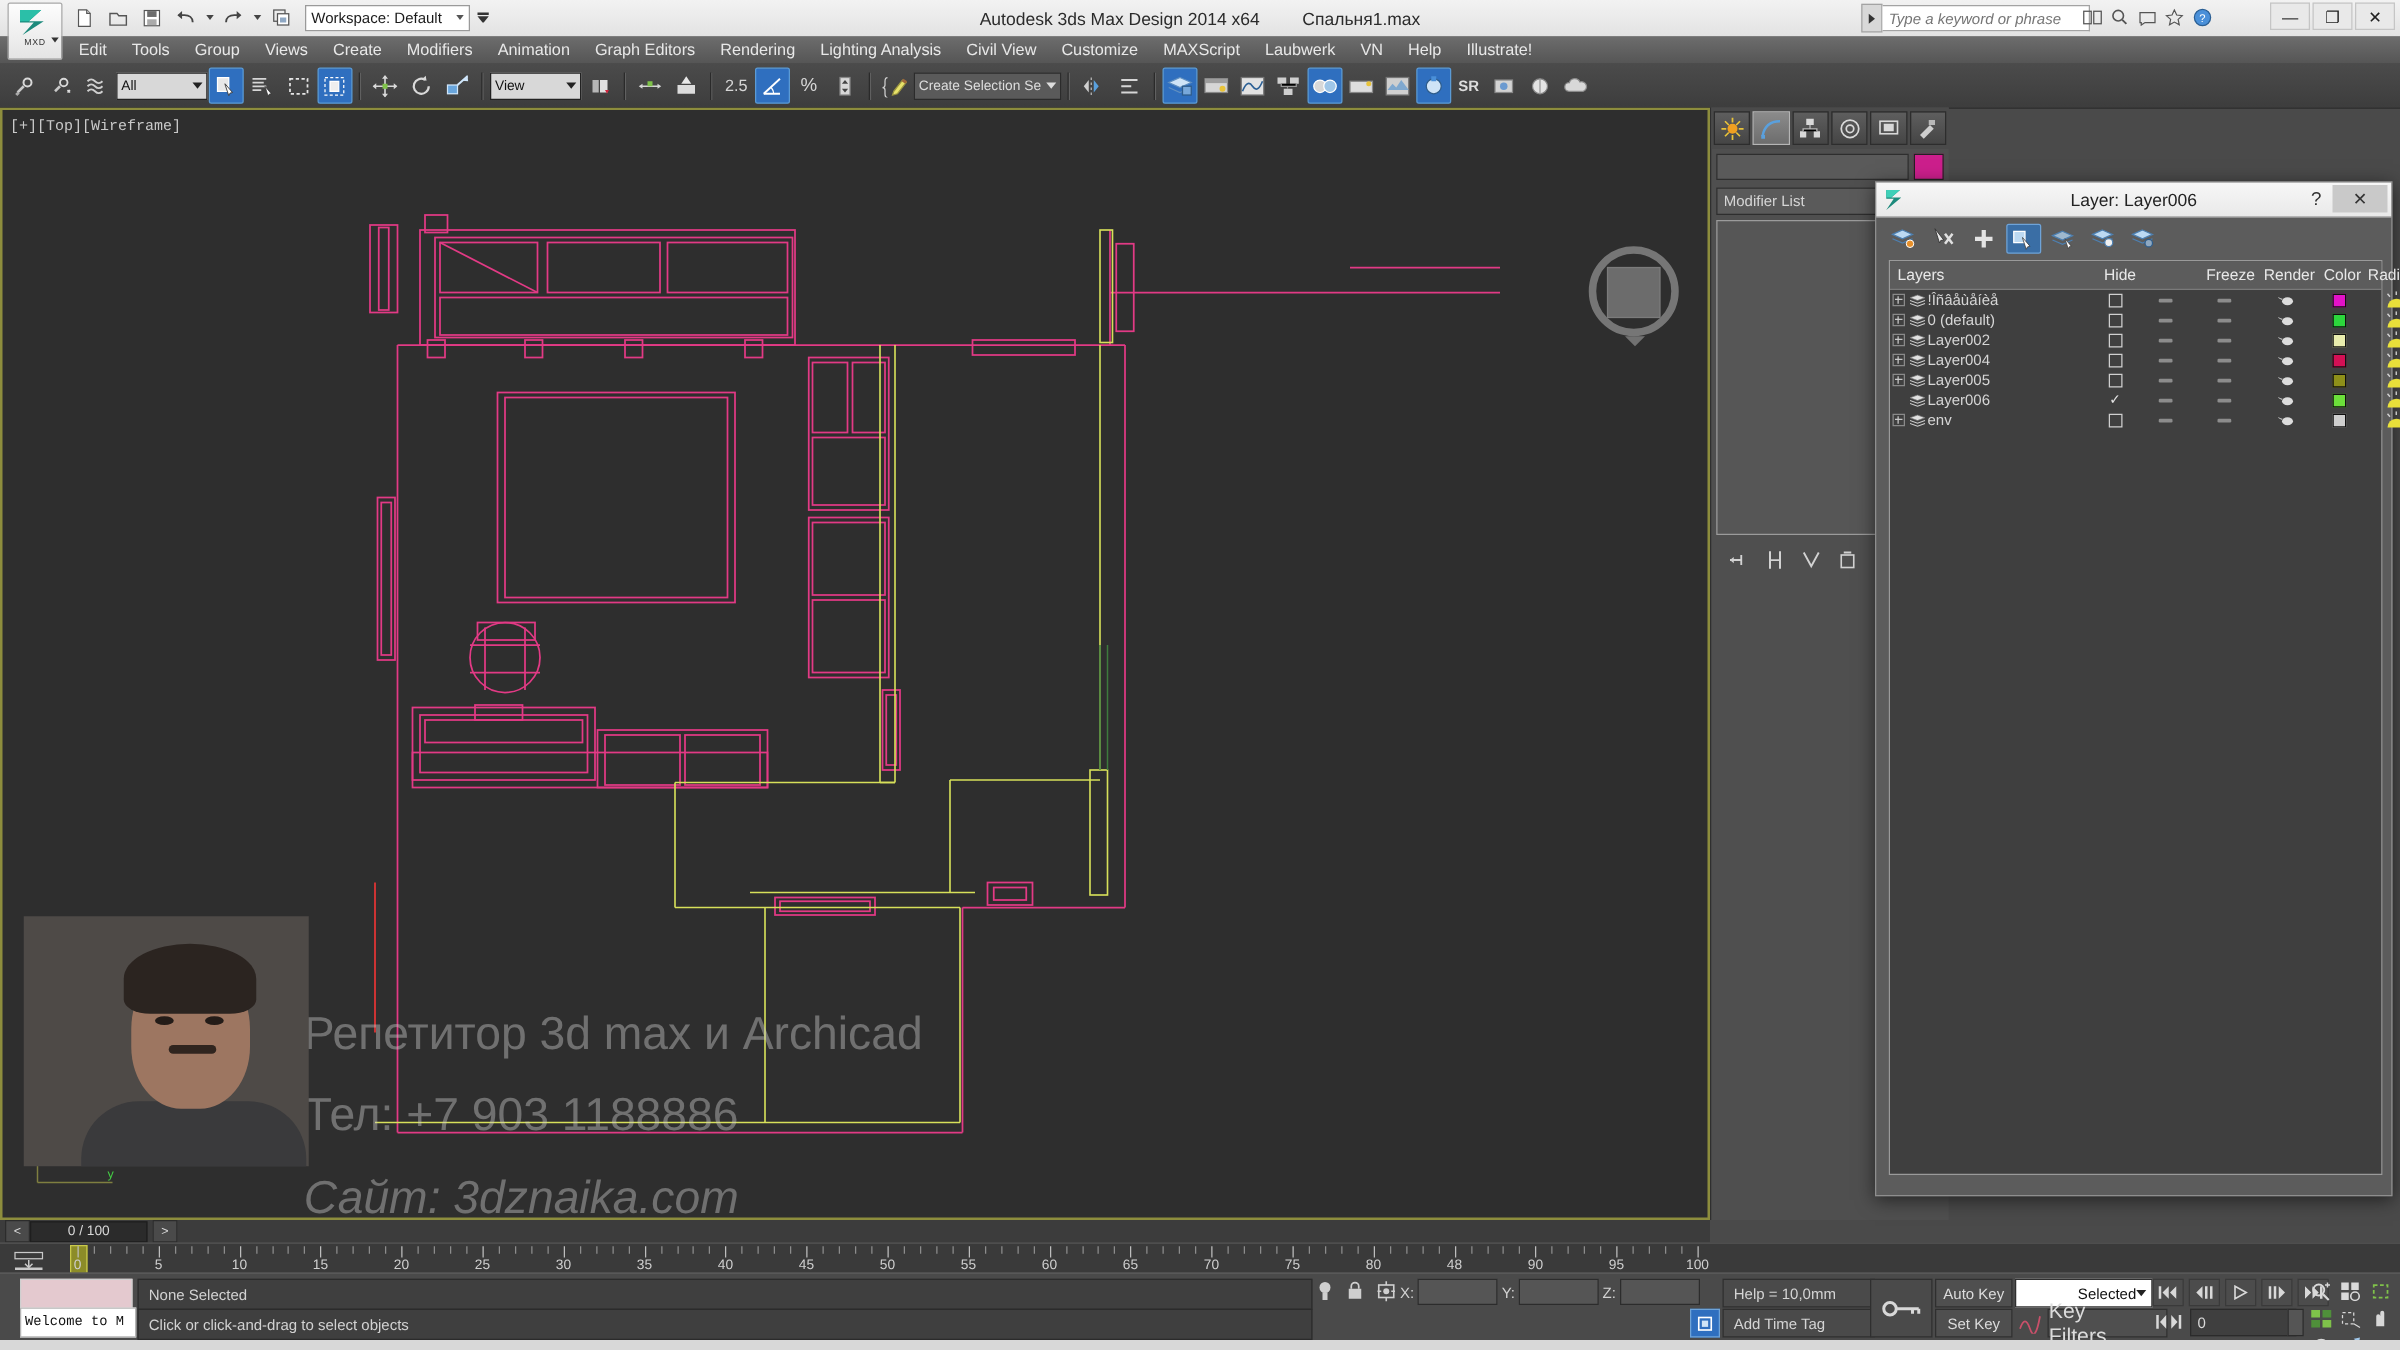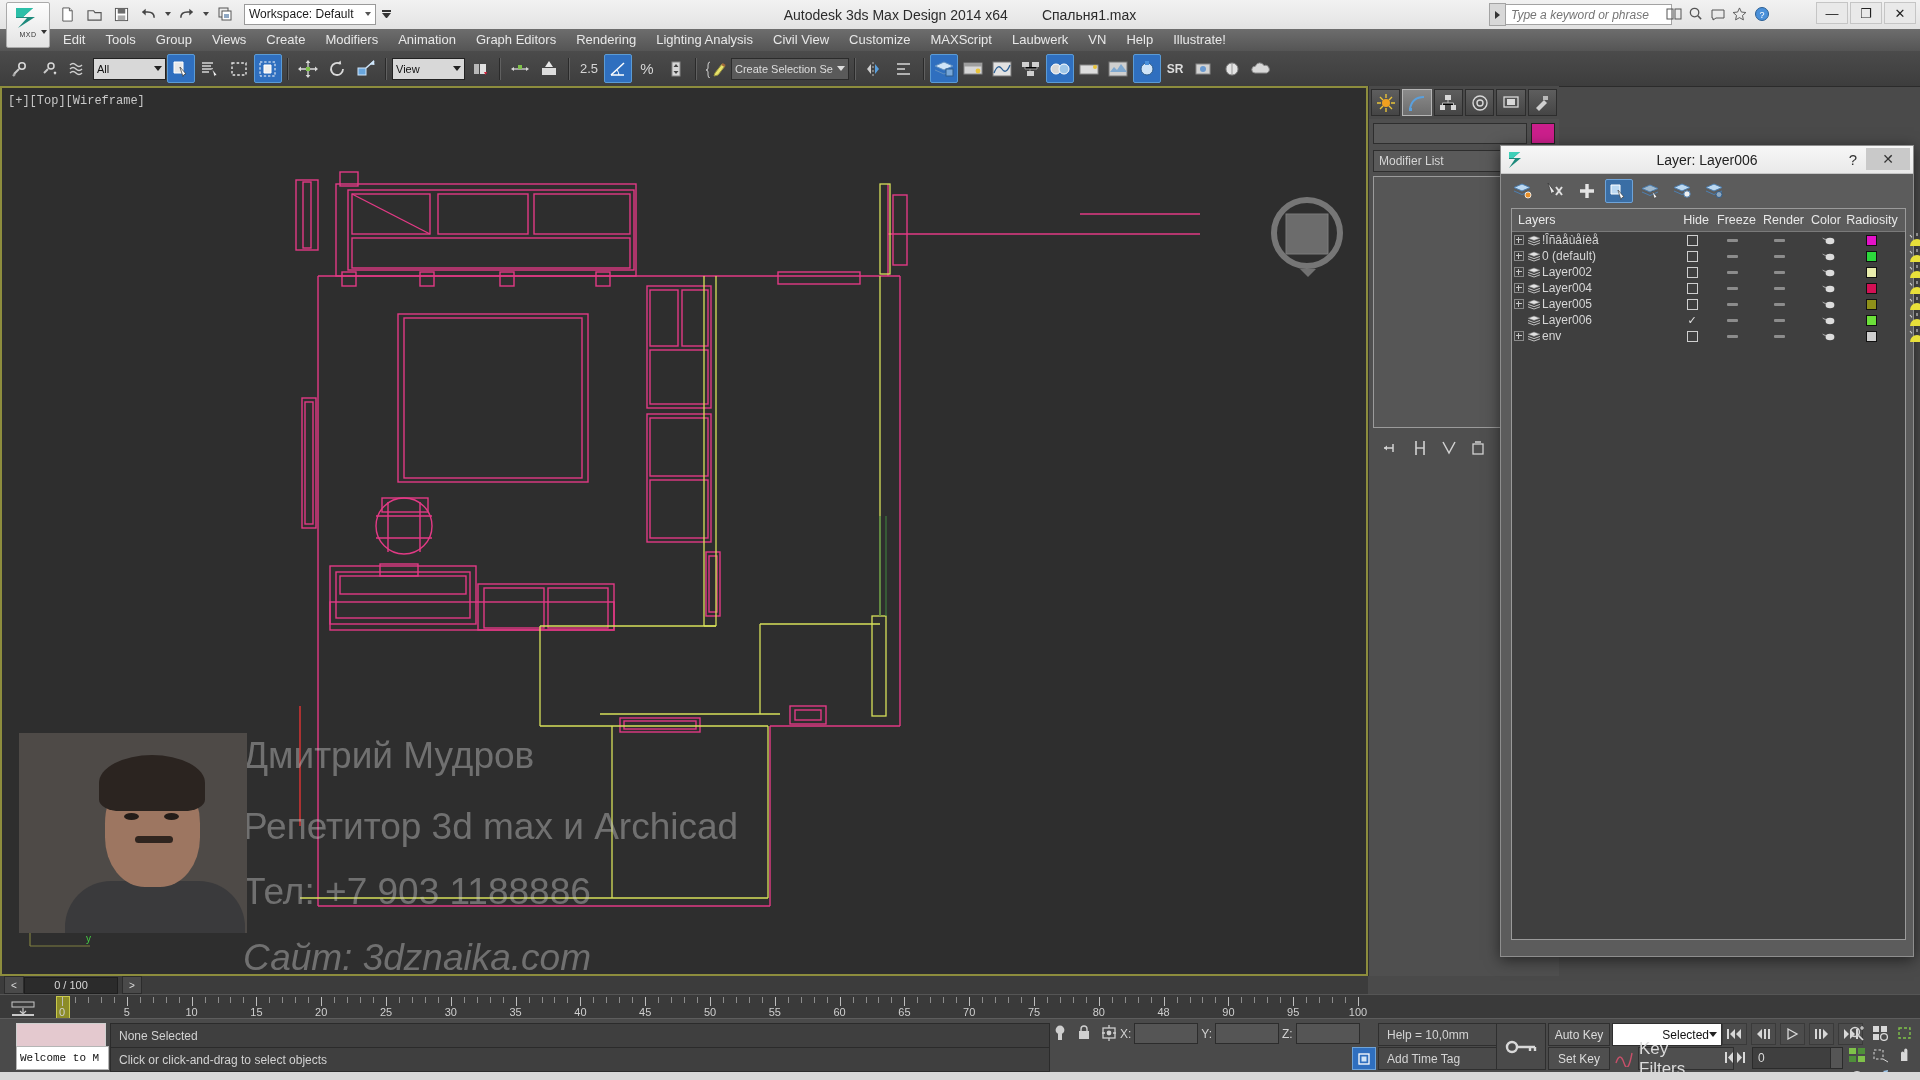--- a/index.html
+++ b/index.html
@@ -170,21 +170,21 @@
      border:1px solid transparent;border-radius:2px;}
   .ltb.on{background:#3a6ea5;border-color:#6ea3d8;}
 
   .listwrap{margin:2px 7px 0 10px;border:1px solid #9a9a9a;background:#3f3f3f;height:730px;}
   .lhead{display:flex;height:22px;background:#5c5c5c;border-bottom:1px solid #7a7a7a;
      color:#e8e8e8;font-size:12.5px;align-items:center;}
   .lhead .c{display:flex;align-items:center;justify-content:center;height:22px;}
   .lhead .cname{flex:0 0 132px;justify-content:flex-start;padding-left:6px;}
   .lhead .cpad{flex:0 0 28px;}
   .lhead .chide{flex:0 0 36px;}
-  .lhead .cfreeze{flex:0 0 45px;}
+  .lhead .cfreeze{flex:0 0 45px;margin-left:48px;}
   .lhead .crender{flex:0 0 49px;}
   .lhead .ccolor{flex:0 0 36px;}
   .lhead .crad{flex:0 0 56px;}
 
   .lrow{display:flex;height:16px;align-items:center;background:#3f3f3f;color:#d6d6d6;font-size:12px;}
   .lrow .exp{flex:0 0 14px;display:flex;align-items:center;justify-content:center;}
   .expbox{width:8px;height:8px;border:1px solid #8a8a8a;position:relative;background:#3f3f3f;}
   .expbox:before{content:"";position:absolute;left:1px;top:3px;width:6px;height:1px;background:#c9c9c9;}
   .expbox:after{content:"";position:absolute;left:3px;top:1px;width:1px;height:6px;background:#c9c9c9;}
   .lrow .licon{flex:0 0 16px;display:flex;align-items:center;justify-content:center;}
@@ -716,21 +716,20 @@
         <circle cx="1307" cy="147" r="33" fill="none" stroke="#cfcfcf" stroke-width="6"></circle>
         <rect x="1286" y="128" width="42" height="40" fill="#b9b9b9" stroke="#d8d8d8"></rect>
         <path d="M1300 183l8 8 8-8z" fill="#c4c4c4"></path>
       </g>
     </svg>
     <div class="vpborder"></div>
   </div>
 
   <div class="vplabel">[+][Top][Wireframe]</div>
 
-  <div class="wm wm1">Дмитрий Мудров</div>
   <div class="wm wm2">Репетитор 3d max и Archicad</div>
   <div class="wm wm3">Тел: +7 903 1188886</div>
   <div class="wm wm4">Сайт: 3dznaika.com</div>
 
   <div class="webcam">
     <div class="torso"></div>
     <div class="face"></div>
     <div class="hair"></div>
     <div class="eyeL"></div>
     <div class="eyeR"></div>

